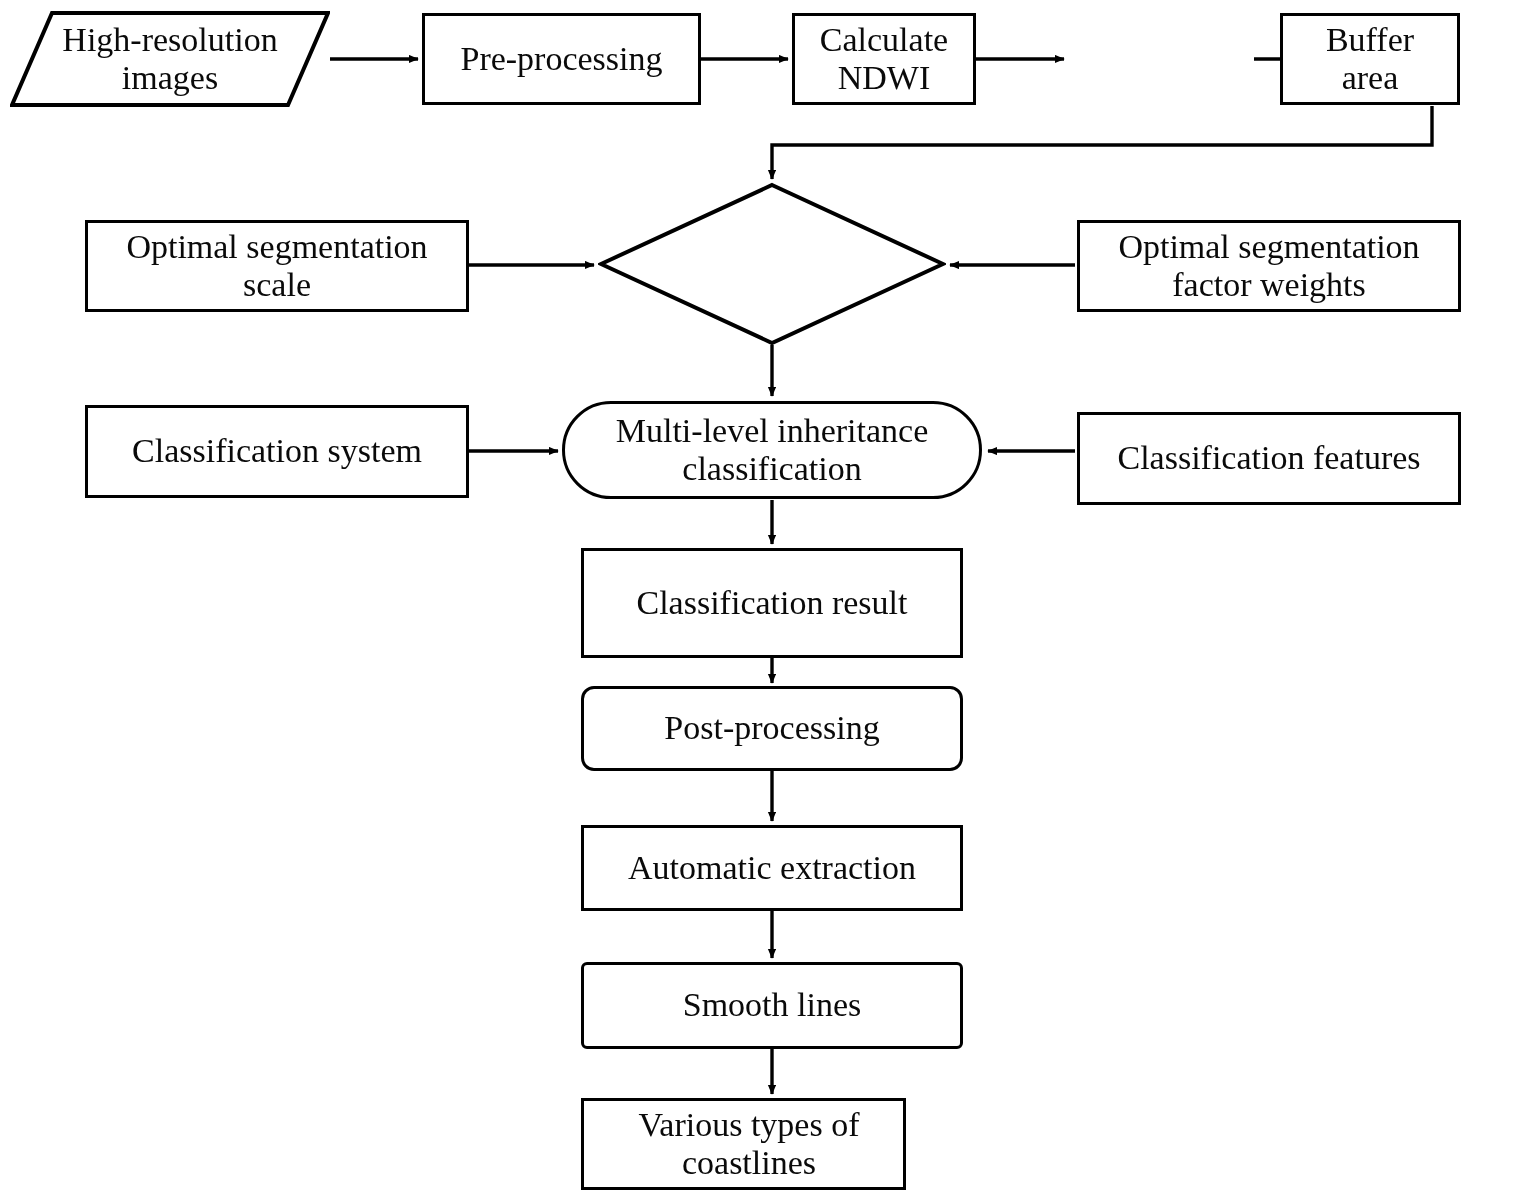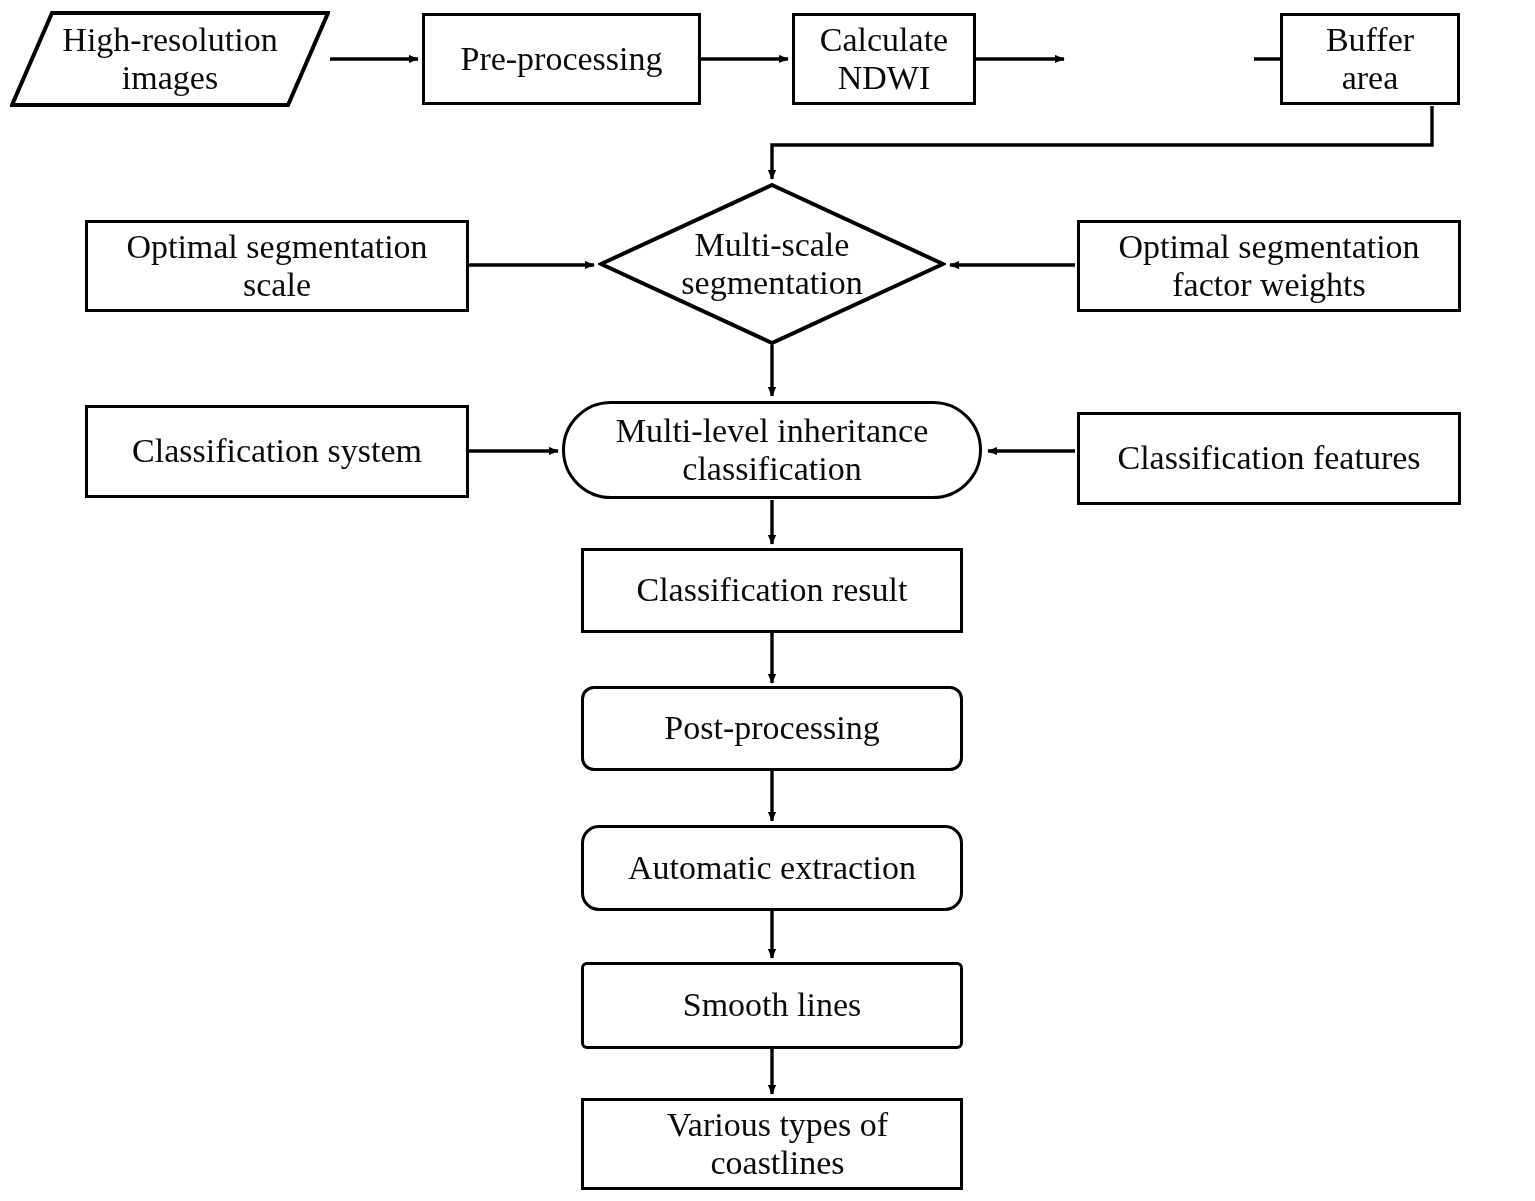--- a/index.html
+++ b/index.html
@@ -139,56 +139,54 @@
 
   <div class="node rect fs-34" style="left:85px; top:220px; width:384px; height:92px;">
     <span class="lbl">Optimal segmentation
 scale</span>
   </div>
 
   <div class="node diamond fs-34" style="left:598px; top:182px; width:348px; height:164px;">
     <svg class="diaShape" viewBox="0 0 348 164" preserveAspectRatio="none">
       <polygon points="174,3 345,82 174,161 3,82" fill="#ffffff" stroke="#000000" stroke-width="4" vector-effect="non-scaling-stroke"></polygon>
     </svg>
-    <span class="lbl">Multi-scale
-segmentation</span>
   </div>
 
   <div class="node rect fs-34" style="left:1077px; top:220px; width:384px; height:92px;">
     <span class="lbl">Optimal segmentation
 factor weights</span>
   </div>
 
   <div class="node rect fs-34" style="left:85px; top:405px; width:384px; height:93px;">
     <span class="lbl">Classification system</span>
   </div>
 
   <div class="node rounded fs-34" style="left:562px; top:401px; width:420px; height:98px;">
     <span class="lbl">Multi-level inheritance
 classification</span>
   </div>
 
   <div class="node rect fs-34" style="left:1077px; top:412px; width:384px; height:93px;">
     <span class="lbl">Classification features</span>
   </div>
 
-  <div class="node rect fs-34" style="left:581px; top:548px; width:382px; height:85px;">
+  <div class="node rect fs-34" style="left:581px; top:548px; width:382px; height:110px;">
     <span class="lbl">Classification result</span>
   </div>
 
   <div class="node rect fs-34" style="left:581px; top:686px; width:382px; height:85px;border-radius:13px;">
     <span class="lbl">Post-processing</span>
   </div>
 
-  <div class="node rect fs-34" style="left:581px; top:825px; width:382px; height:86px;border-radius:18px;">
+  <div class="node rect fs-34" style="left:581px; top:825px; width:382px; height:86px;">
     <span class="lbl">Automatic extraction</span>
   </div>
 
   <div class="node rect fs-34" style="left:581px; top:962px; width:382px; height:87px;border-radius:6px;">
     <span class="lbl">Smooth lines</span>
   </div>
 
-  <div class="node rect fs-34" style="left:581px; top:1098px; width:382px; height:92px;padding-left:11px;">
+  <div class="node rect fs-34" style="left:581px; top:1098px; width:325px; height:92px;padding-left:11px;">
     <span class="lbl">Various types of
 coastlines</span>
   </div>
 
 </div>
 
 </body></html>

